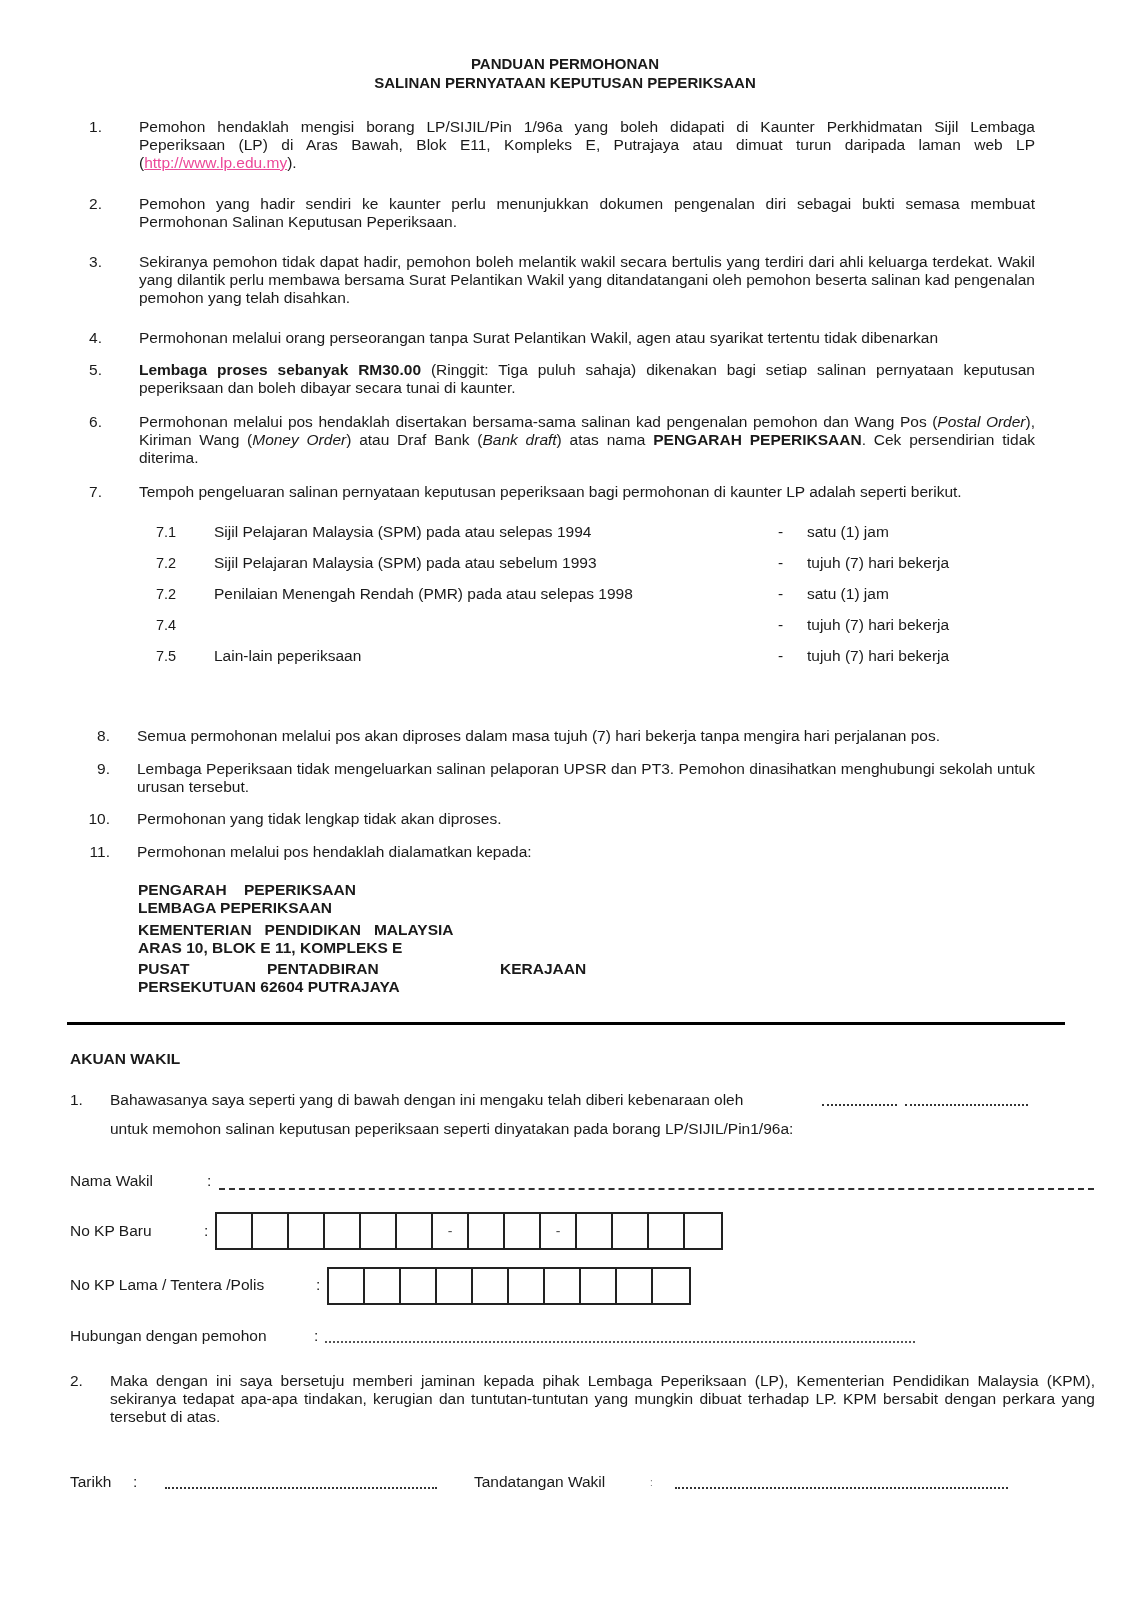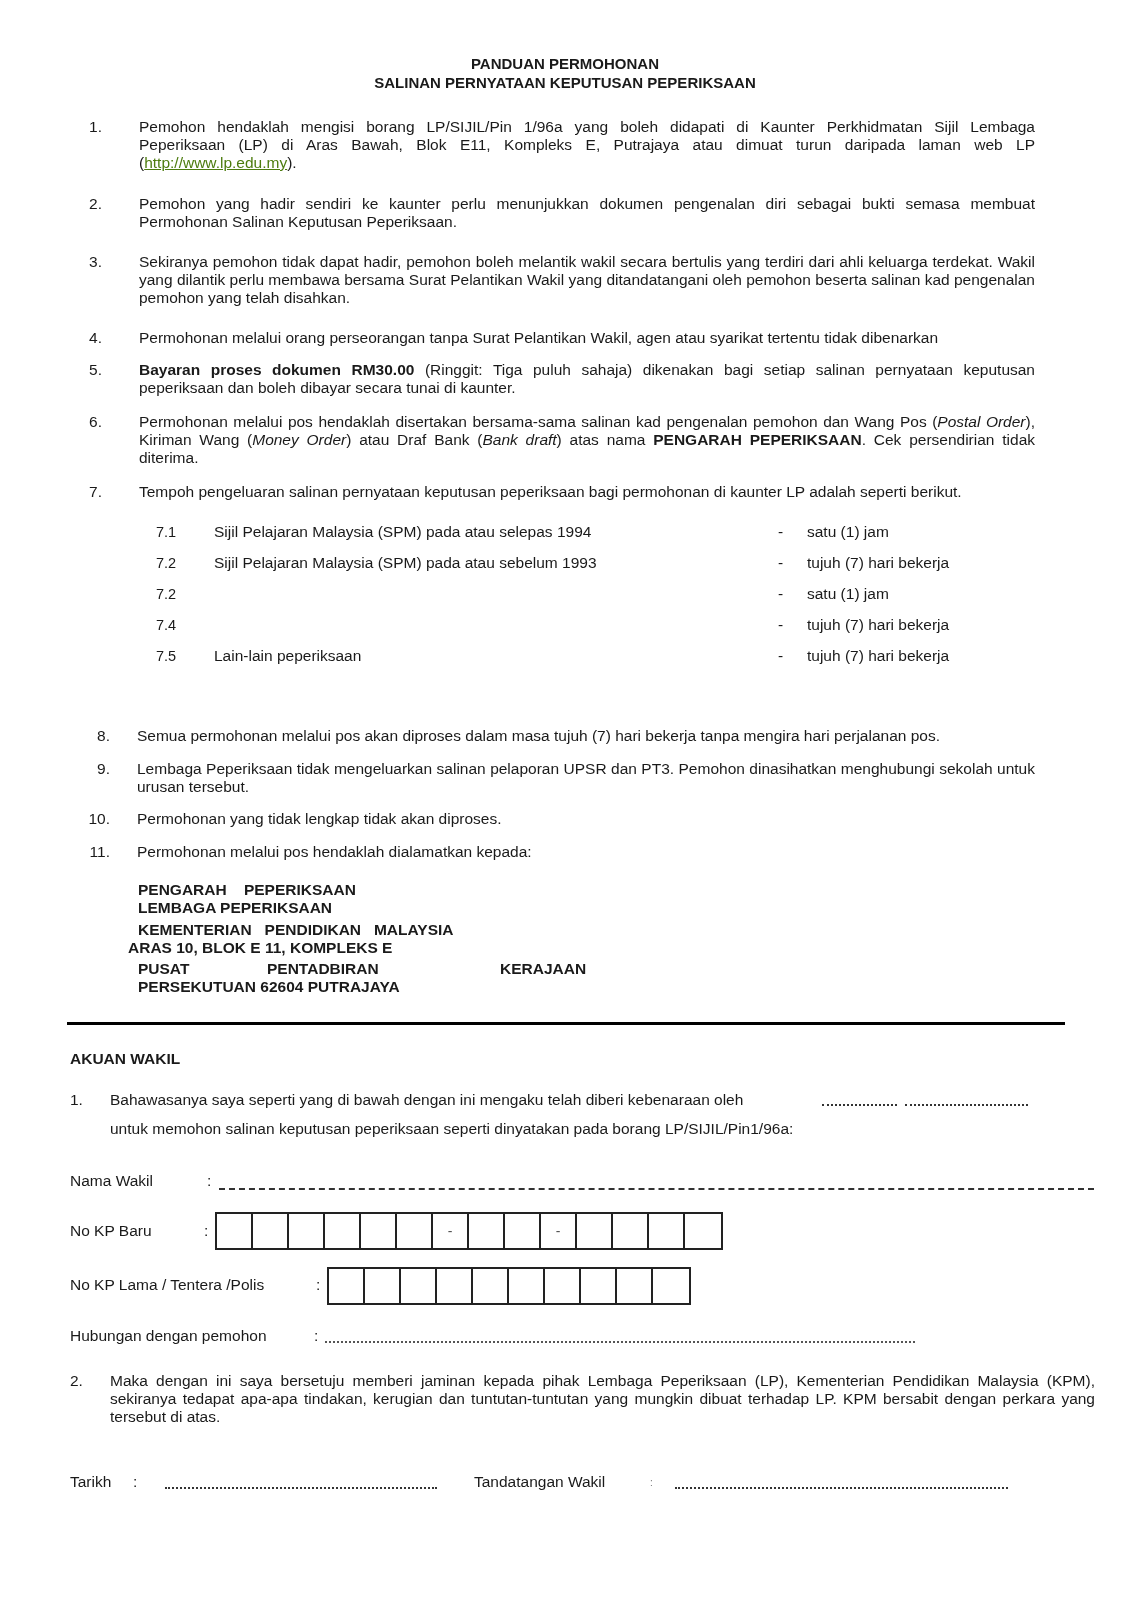--- a/index.html
+++ b/index.html
@@ -6,21 +6,21 @@
   body {
     width: 1130px; height: 1600px; position: relative; overflow: hidden;
     font-family: "Liberation Sans", sans-serif; color: #1a1a1a;
     font-size: 15.5px; line-height: 18px;
   }
   .abs { position: absolute; }
   .title { left: 0; width: 1130px; text-align: center; font-weight: bold; font-size: 15px; line-height: 18px; }
   .num { width: 40px; text-align: right; }
   .para { text-align: justify; text-align-last: left; }
   .para.full { text-align-last: justify; }
-  .link { color: #4d7c0f; text-decoration: underline; }
+  .link { color: #ec4899; text-decoration: underline; }
   b { font-weight: bold; }
   i { font-style: italic; }
   .addr { font-weight: bold; font-size: 15.5px; line-height: 17.5px; }
   .rule { left: 67px; width: 998px; height: 3px; background: #000; top: 1022px; }
   .heading { font-weight: bold; }
   .dotline { border-bottom: 2px dashed #333; height: 0; }
   .dots { border-bottom: 2px dotted #333; height: 0; }
   .boxes { display: flex; border: 2px solid #222; }
   .box { width: 36px; height: 34px; border-right: 2px solid #222; display: flex; align-items: center; justify-content: center; font-size: 14px; color: #555; box-sizing: border-box; }
   .box:last-child { border-right: none; }
@@ -40,21 +40,21 @@
 <div class="abs num" style="left:62px; top:195px;">2.</div>
 <div class="abs para" style="left:139px; top:195px; width:896px;">Pemohon yang hadir sendiri ke kaunter perlu menunjukkan dokumen pengenalan diri sebagai bukti semasa membuat Permohonan Salinan Keputusan Peperiksaan.</div>
 
 <div class="abs num" style="left:62px; top:253px;">3.</div>
 <div class="abs para" style="left:139px; top:253px; width:896px;">Sekiranya pemohon tidak dapat hadir, pemohon boleh melantik wakil secara bertulis yang terdiri dari ahli keluarga terdekat. Wakil yang dilantik perlu membawa bersama Surat Pelantikan Wakil yang ditandatangani oleh pemohon beserta salinan kad pengenalan pemohon yang telah disahkan.</div>
 
 <div class="abs num" style="left:62px; top:329px;">4.</div>
 <div class="abs" style="left:139px; top:329px; width:900px; white-space:nowrap;">Permohonan melalui orang perseorangan tanpa Surat Pelantikan Wakil, agen atau syarikat tertentu tidak dibenarkan</div>
 
 <div class="abs num" style="left:62px; top:361px;">5.</div>
-<div class="abs para" style="left:139px; top:361px; width:896px;"><b>Bayaran proses dokumen RM30.00</b><span> (Ringgit: Tiga puluh sahaja) dikenakan bagi setiap salinan pernyataan keputusan peperiksaan dan boleh dibayar secara tunai di kaunter.</span></div>
+<div class="abs para" style="left:139px; top:361px; width:896px;"><b>Lembaga proses sebanyak RM30.00</b><span> (Ringgit: Tiga puluh sahaja) dikenakan bagi setiap salinan pernyataan keputusan peperiksaan dan boleh dibayar secara tunai di kaunter.</span></div>
 
 <div class="abs num" style="left:62px; top:413px;">6.</div>
 <div class="abs para" style="left:139px; top:413px; width:896px;"><span>Permohonan melalui pos hendaklah disertakan bersama-sama salinan kad pengenalan pemohon dan Wang Pos (</span><i>Postal Order</i><span>), Kiriman Wang (</span><i>Money Order</i><span>) atau Draf Bank (</span><i>Bank draft</i><span>) atas nama </span><b>PENGARAH PEPERIKSAAN</b><span>. Cek persendirian tidak diterima.</span></div>
 
 <div class="abs num" style="left:62px; top:483px;">7.</div>
 <div class="abs para" style="left:139px; top:483px; width:896px;">Tempoh pengeluaran salinan pernyataan keputusan peperiksaan bagi permohonan di kaunter LP adalah seperti berikut.</div>
 
 <div class="abs" style="left:156px; top:523px; width:830px;">
   <div style="position:relative; height:31px;">
     <span class="abs" style="left:0; top:0; font-size:14.5px;">7.1</span>
@@ -63,20 +63,21 @@
     <span class="abs" style="left:651px; top:0;">satu (1) jam</span>
   </div>
   <div style="position:relative; height:31px;">
     <span class="abs" style="left:0; top:0; font-size:14.5px;">7.2</span>
     <span class="abs" style="left:58px; top:0;">Sijil Pelajaran Malaysia (SPM) pada atau sebelum 1993</span>
     <span class="abs" style="left:622px; top:0;">-</span>
     <span class="abs" style="left:651px; top:0;">tujuh (7) hari bekerja</span>
   </div>
   <div style="position:relative; height:31px;">
     <span class="abs" style="left:0; top:0; font-size:14.5px;">7.2</span>
+    <span class="abs" style="left:58px; top:0;">Penilaian Menengah Rendah (PMR) pada atau selepas 1998</span>
     <span class="abs" style="left:622px; top:0;">-</span>
     <span class="abs" style="left:651px; top:0;">satu (1) jam</span>
   </div>
   <div style="position:relative; height:31px;">
     <span class="abs" style="left:0; top:0; font-size:14.5px;">7.4</span>
     <span class="abs" style="left:622px; top:0;">-</span>
     <span class="abs" style="left:651px; top:0;">tujuh (7) hari bekerja</span>
   </div>
   <div style="position:relative; height:31px;">
     <span class="abs" style="left:0; top:0; font-size:14.5px;">7.5</span>
@@ -94,21 +95,21 @@
 
 <div class="abs num" style="left:70px; top:810px;">10.</div>
 <div class="abs" style="left:137px; top:810px;">Permohonan yang tidak lengkap tidak akan diproses.</div>
 
 <div class="abs num" style="left:70px; top:843px;">11.</div>
 <div class="abs" style="left:137px; top:843px;">Permohonan melalui pos hendaklah dialamatkan kepada:</div>
 
 <div class="abs addr" style="left:138px; top:881px; white-space:pre;">PENGARAH    PEPERIKSAAN</div>
 <div class="abs addr" style="left:138px; top:899px; white-space:pre;">LEMBAGA PEPERIKSAAN</div>
 <div class="abs addr" style="left:138px; top:921px; white-space:pre;">KEMENTERIAN   PENDIDIKAN   MALAYSIA</div>
-<div class="abs addr" style="left:128px; top:939px; white-space:pre;">ARAS 10, BLOK E 11, KOMPLEKS E</div>
+<div class="abs addr" style="left:138px; top:939px; white-space:pre;">ARAS 10, BLOK E 11, KOMPLEKS E</div>
 <div class="abs addr" style="left:138px; top:960px;">PUSAT</div>
 <div class="abs addr" style="left:267px; top:960px;">PENTADBIRAN</div>
 <div class="abs addr" style="left:464px; top:960px;margin-left:36px;">KERAJAAN</div>
 <div class="abs addr" style="left:138px; top:978px;">PERSEKUTUAN 62604 PUTRAJAYA</div>
 
 <div class="abs rule"></div>
 
 <div class="abs heading" style="left:70px; top:1050px;">AKUAN WAKIL</div>
 
 <div class="abs" style="left:70px; top:1091px;">1.</div>

